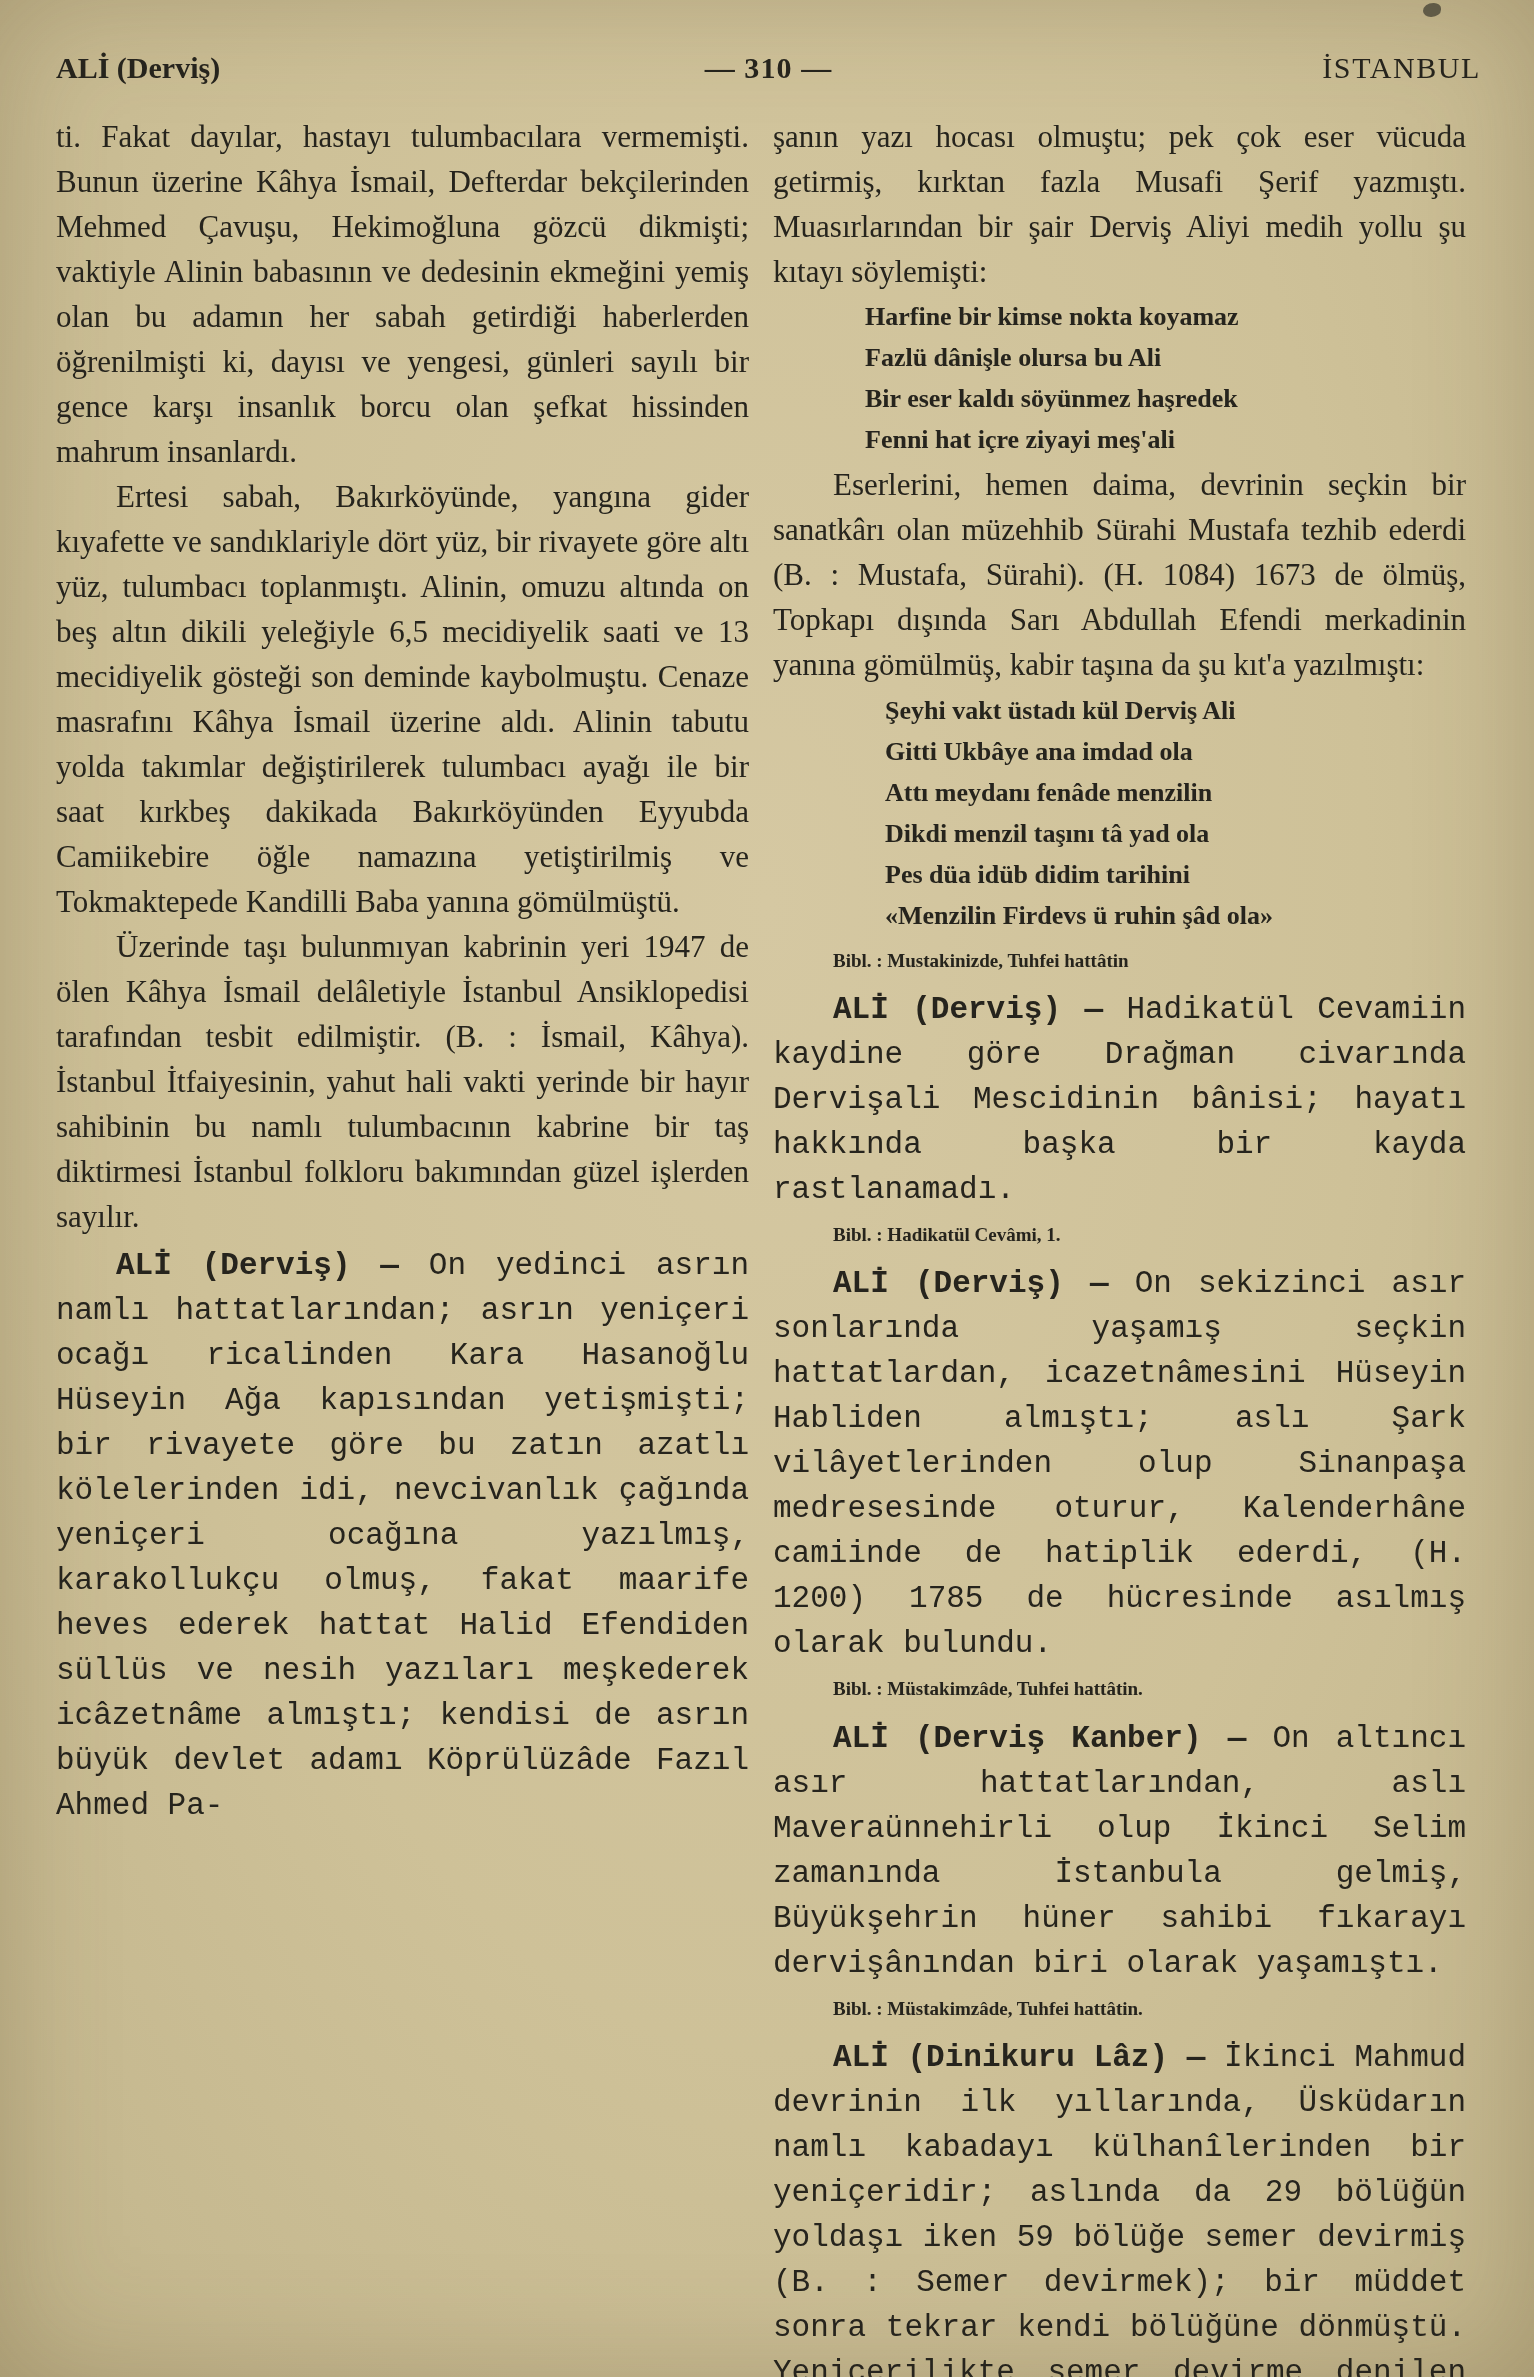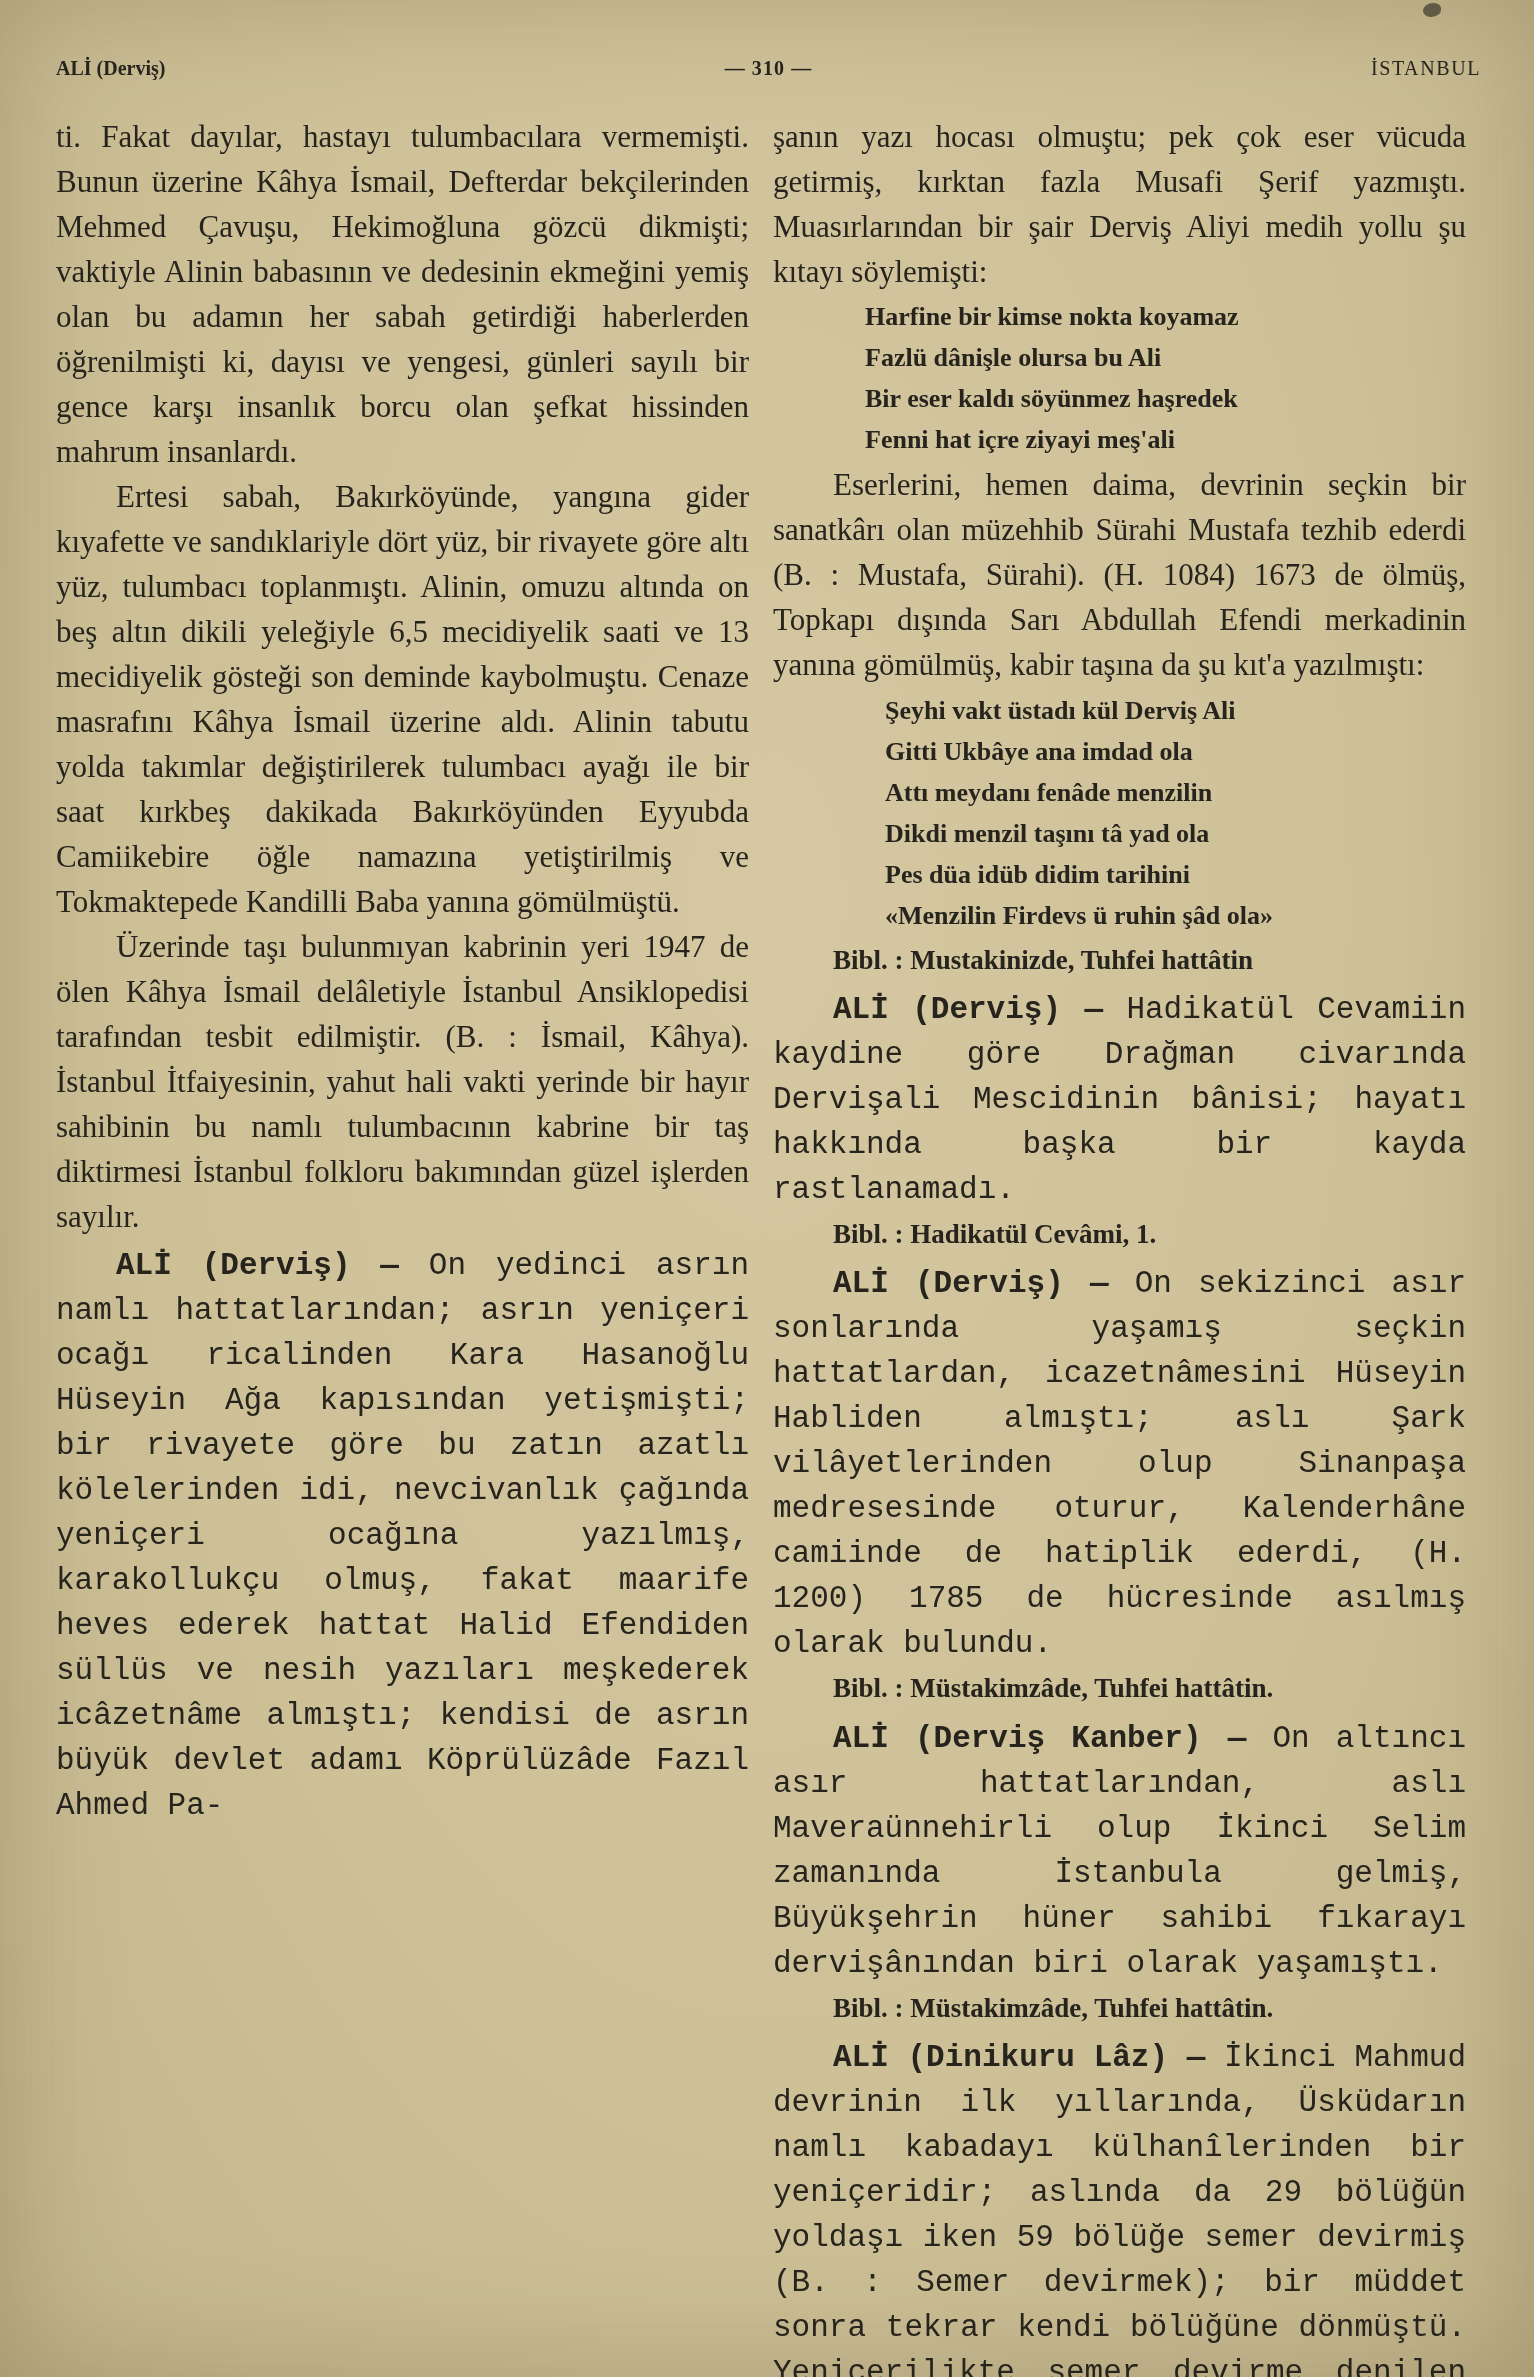--- a/index.html
+++ b/index.html
@@ -28,21 +28,21 @@
     width: 18.3px;
     height: 14px;
     background: #4a4637;
     border-radius: 60% 40% 55% 45%;
     opacity: 0.8;
   }
   .pagehead {
     display: flex;
     align-items: baseline;
     padding: 52px 54px 0 56px;
-    font-size: 20px;
+    font-size: 30px;
     line-height: 32px;
   }
   .ph-left  { flex: 1; text-align: left;  font-weight: bold; }
   .ph-center{ flex: 1; text-align: center;font-weight: bold; letter-spacing: 1.1px; }
   .ph-right { flex: 1; text-align: right; letter-spacing: 1.6px; }
   .columns {
     display: flex;
     gap: 24px;
     padding: 30px 52px 0 56px;
     box-sizing: border-box;
@@ -66,21 +66,21 @@
     font-size: 26px;
     line-height: 41px;
     text-align: left;
     text-indent: 0;
     white-space: pre-line;
   }
   .poem.deep { margin-left: 112px; }
   .bibl {
     margin: 0;
     font-weight: bold;
-    font-size: 27px;
+    font-size: 19px;
     line-height: 45px;
     text-align: left;
     text-indent: 60px;
   }
 </style>
 </head>
 <body>
 
 <div class="page">
 

